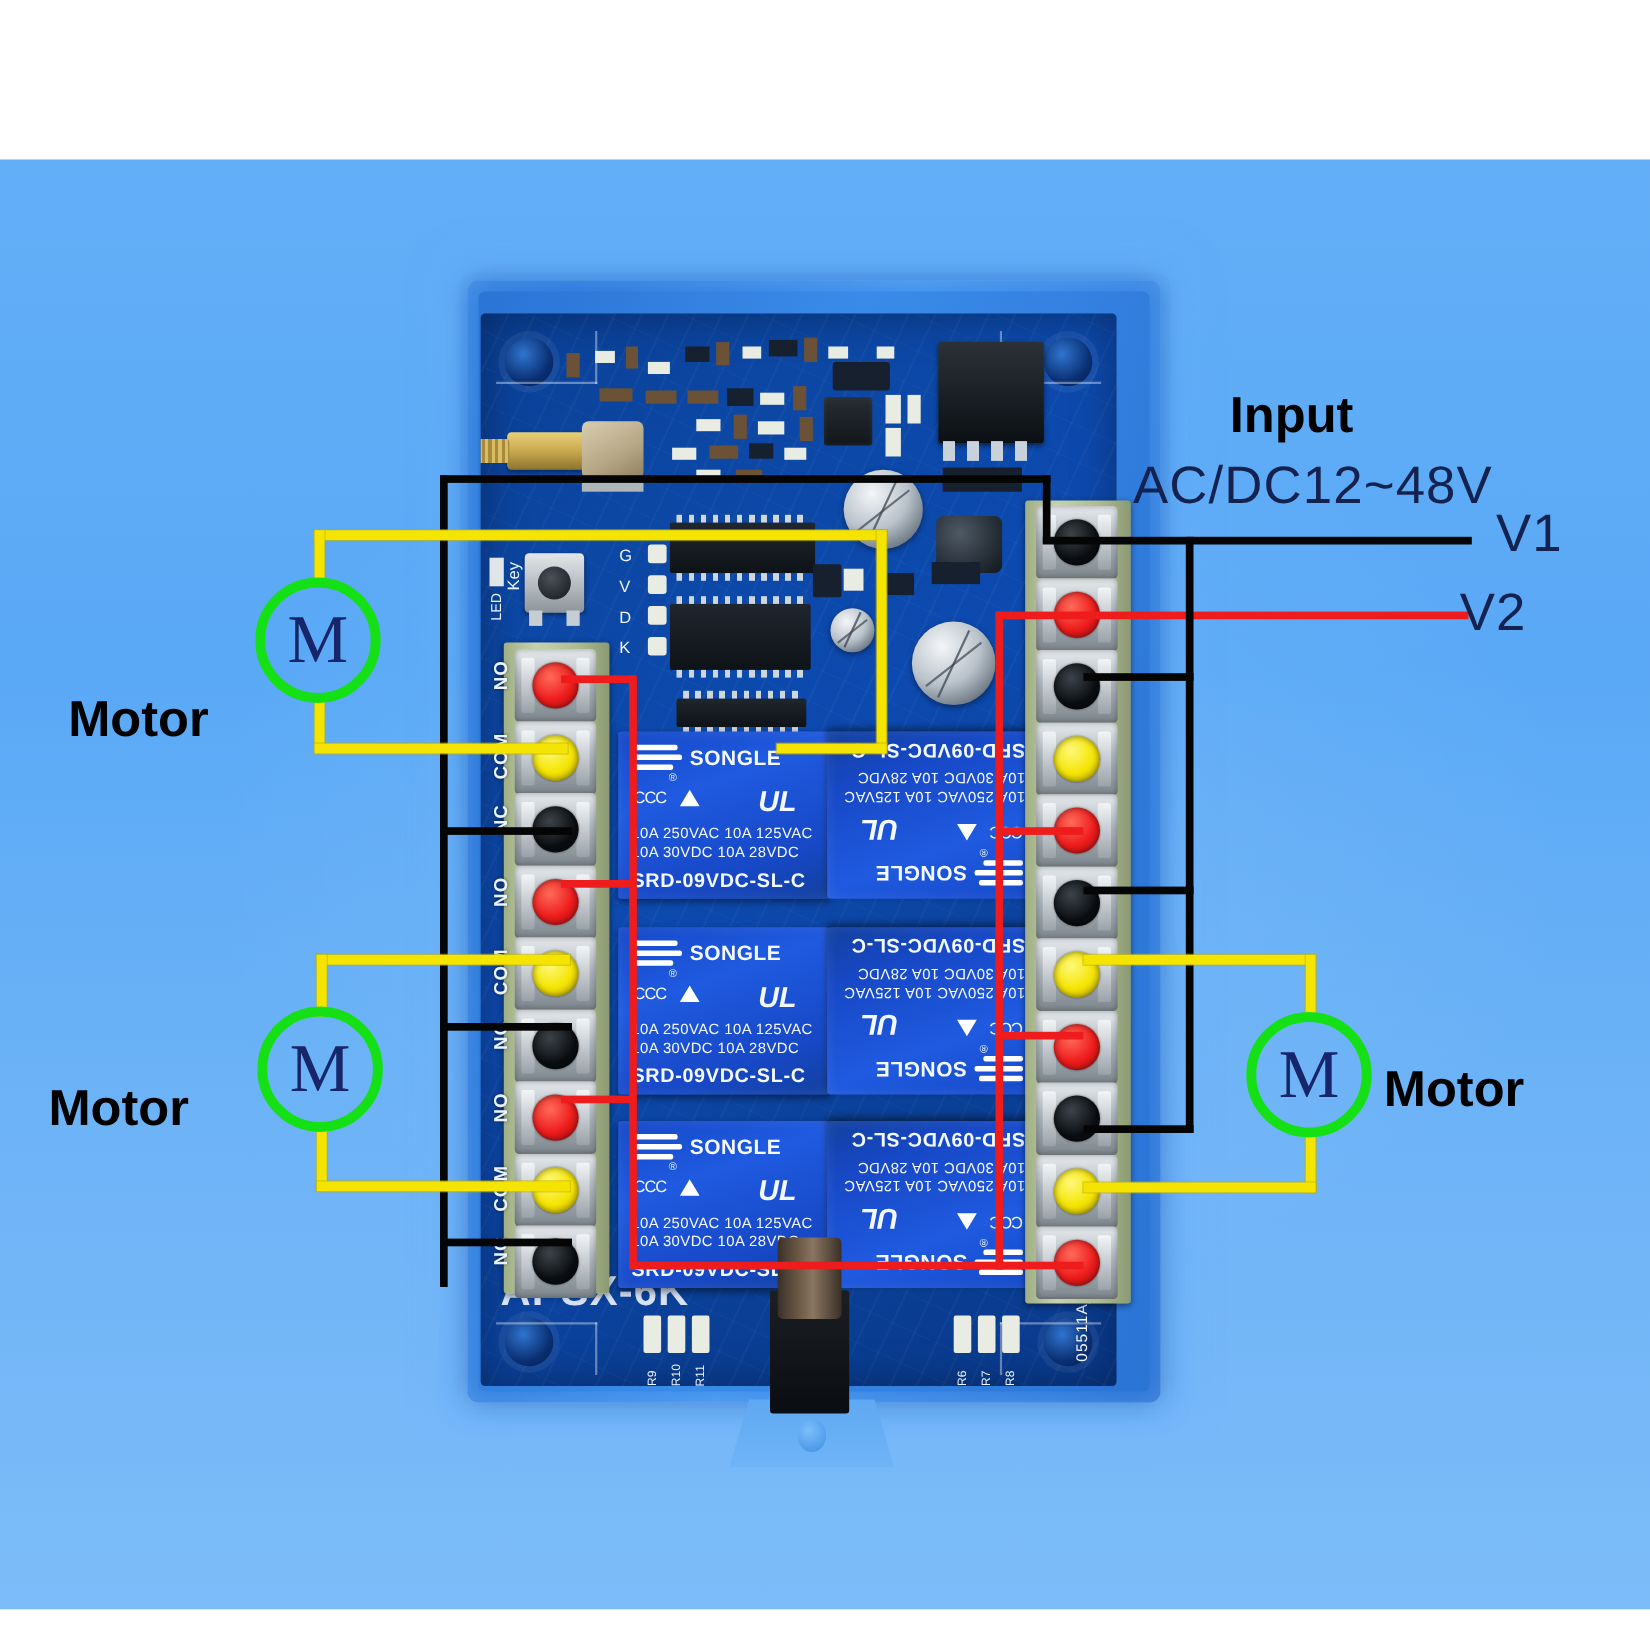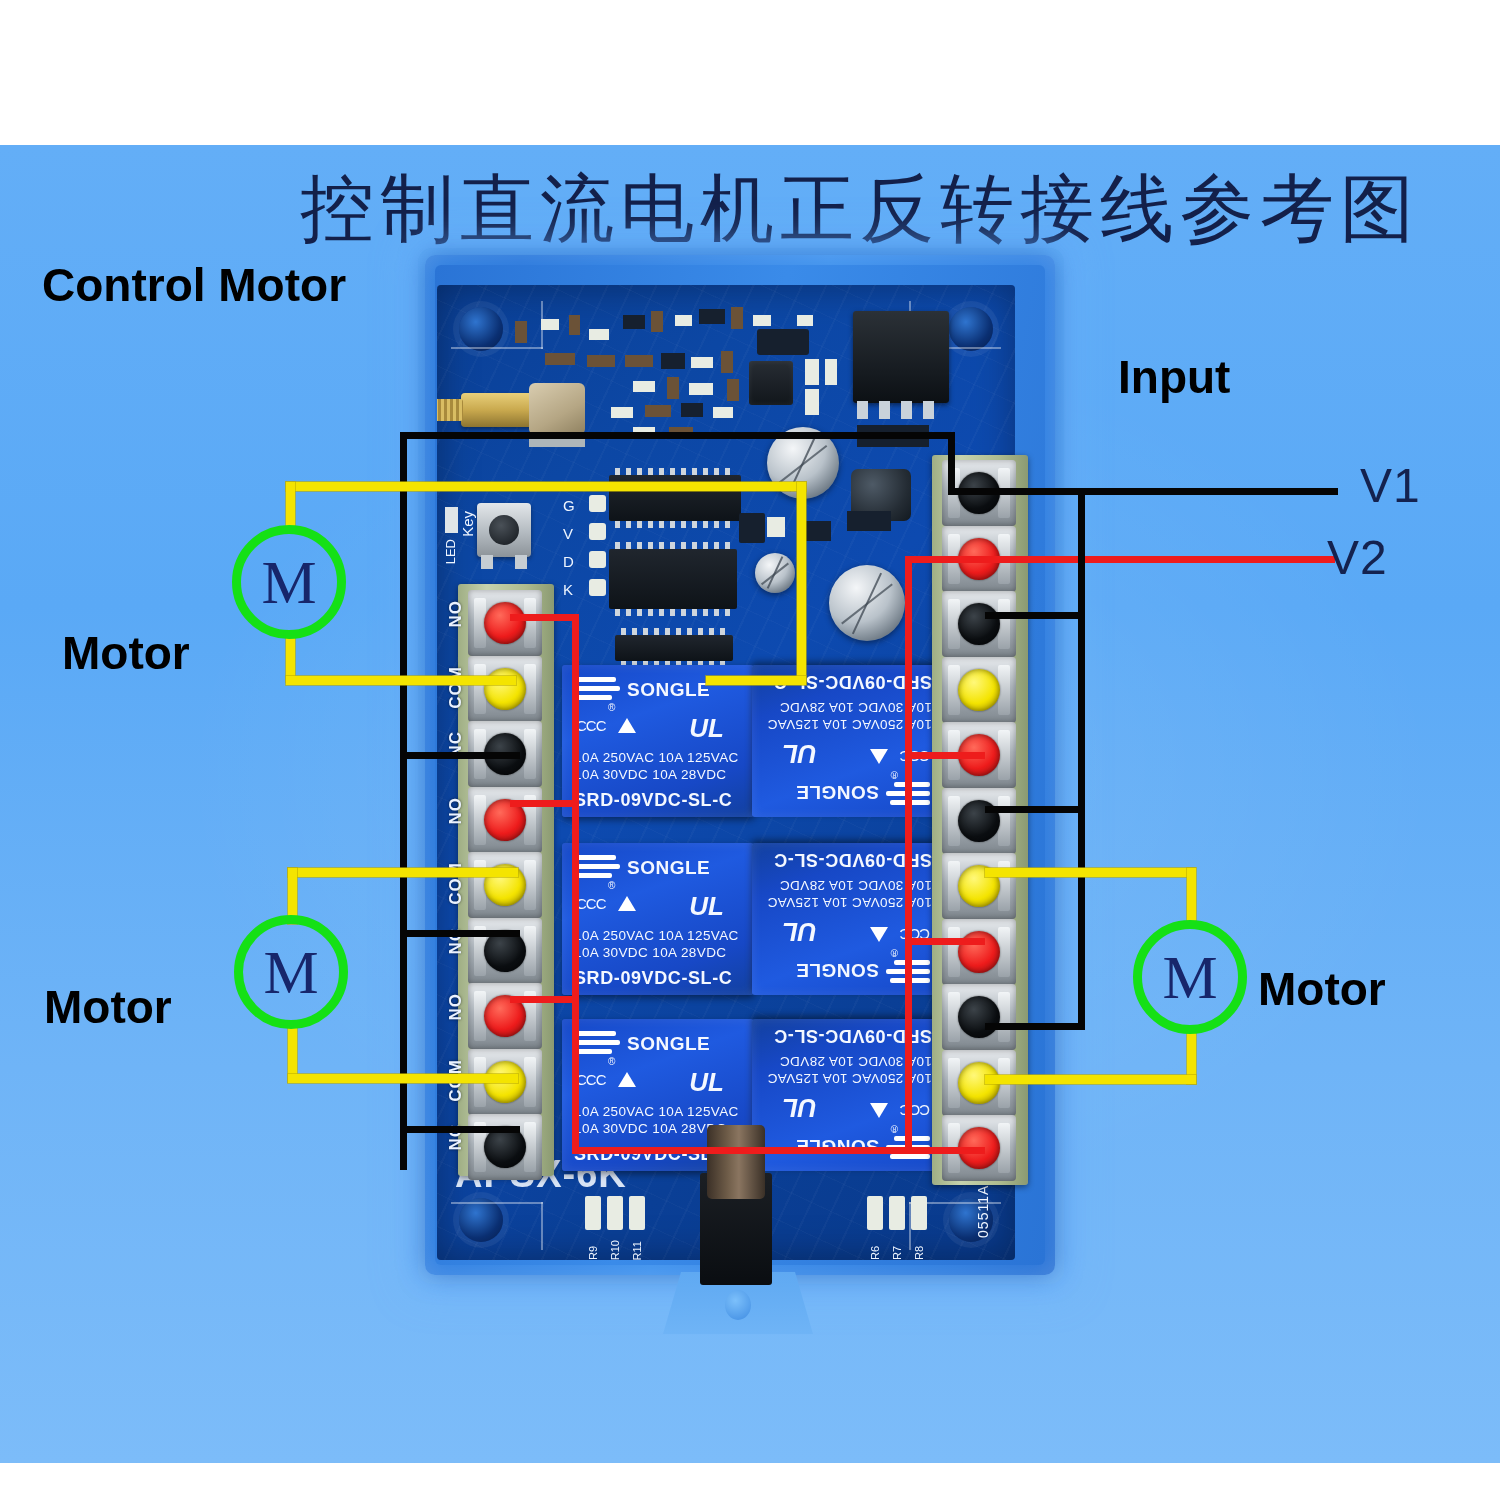--- a/index.html
+++ b/index.html
@@ -154,21 +154,20 @@
       font-size:74px;color:#13204a;letter-spacing:6px;font-family:"DejaVu Sans",sans-serif;
       font-weight:400;white-space:nowrap;}
 </style>
 </head>
 <body>
 
 <div id="stage">
 
   <div class="photo"></div>
 
-  <div class="title-cn">控制直流电机正反转接线参考图</div>
 
   <div class="case-glow"></div>
   <div class="case">
     <div class="case-inner"></div>
   </div>
   <div class="case-tab">
     <div class="hole"></div>
   </div>
   <div class="case-label">PSX-6K</div>
 
@@ -595,21 +594,21 @@
   <div class="motor" style="left:232px;top:525px">
     <span>M</span>
   </div>
   <div class="motor" style="left:234px;top:915px">
     <span>M</span>
   </div>
   <div class="motor" style="left:1133px;top:920px">
     <span>M</span>
   </div>
 
-  <div class="ann big" style="left:42px;top:258px">Control Motor</div>
   <div class="ann big" style="left:1118px;top:350px">Input</div>
+  <div class="ann thin" style="left:1030px;top:414px">AC/DC12~48V</div>
   <div class="ann thin" style="left:1360px;top:458px">V1</div>
   <div class="ann thin" style="left:1327px;top:530px">V2</div>
   <div class="ann big" style="left:62px;top:626px">Motor</div>
   <div class="ann big" style="left:44px;top:980px">Motor</div>
   <div class="ann big" style="left:1258px;top:962px">Motor</div>
 
 </div>
 
 </body></html>

